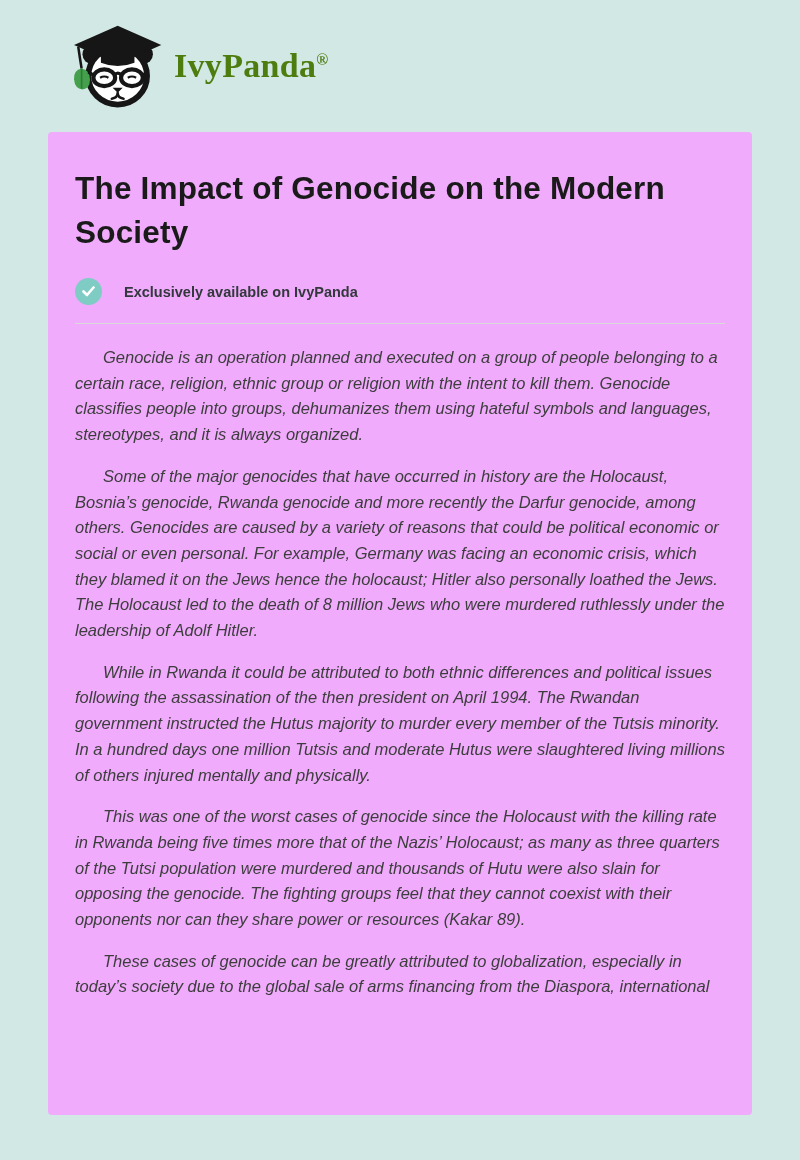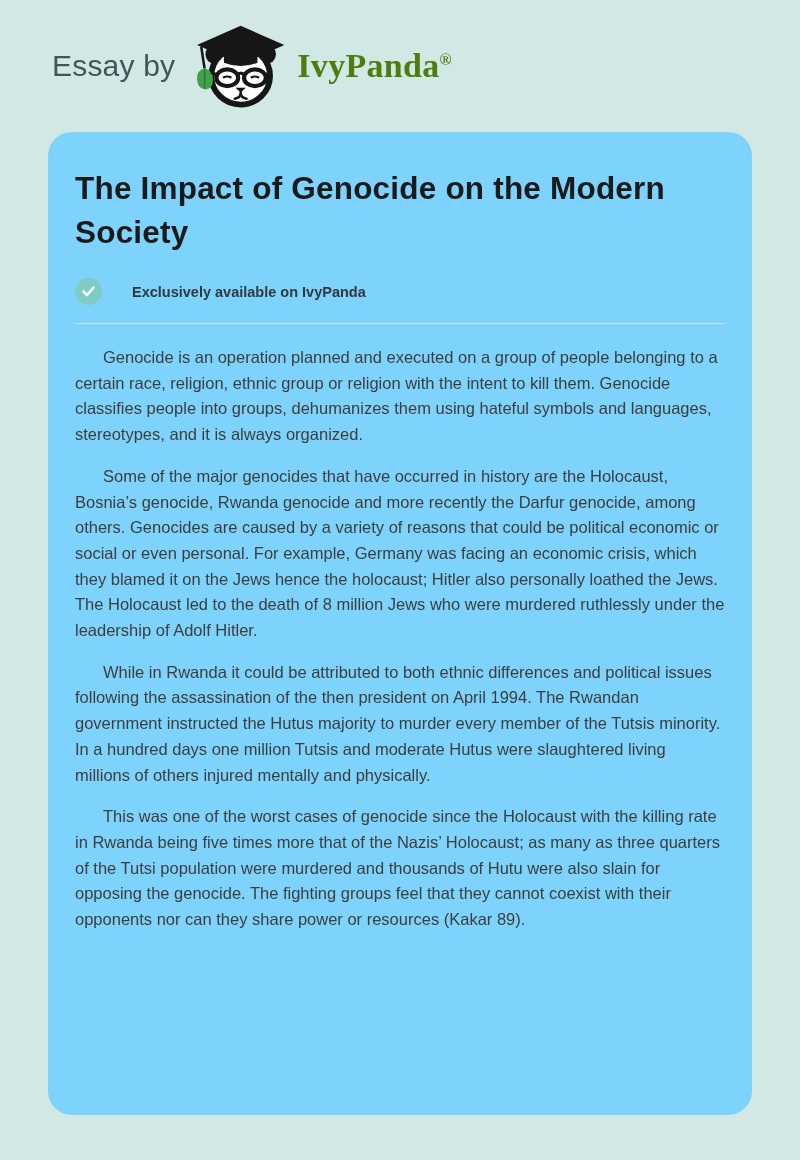--- a/index.html
+++ b/index.html
@@ -45,38 +45,38 @@
     font-weight: 700;
     vertical-align: super;
     line-height: 0;
   }
 
   
   .card {
     width: 704px;
     height: 983px;
     margin: 0 auto;
-    background: #7dd3fc;
-    border-radius: 24px;
+    background: #f0abfc;
+    border-radius: 4px;
     padding: 34px 27px 40px 27px;
     overflow: hidden;
   }
   .essay-title {
     margin: 0;
     font-size: 31.5px;
     line-height: 44px;
     font-weight: 700;
     color: #1a1a1a;
     letter-spacing: 0.2px;
   }
   .badge-row {
     margin-top: 24px;
     display: flex;
     align-items: center;
-    gap: 30px;
+    gap: 22px;
   }
   .check-circle {
     width: 27px;
     height: 27px;
     border-radius: 50%;
     background: #7fccc4;
     display: flex;
     align-items: center;
     justify-content: center;
     flex: 0 0 auto;
@@ -99,27 +99,27 @@
     color: #1e1e1e;
     letter-spacing: 0.1px;
   }
   .essay-body { margin-top: 21px; }
   .essay-body p {
     margin: 0 0 16px 0;
     font-size: 16.5px;
     line-height: 25.7px;
     color: #3d3d3d;
     text-indent: 28px;
+    font-style: italic;
   }
 </style>
 </head>
 <body>
 
 <header class="site-header">
-  <span class="essay-by">Essay by</span>
   <span class="logo-wrap">
     <svg width="104" height="92" viewBox="0 0 124 104" aria-hidden="true">
 
       <circle cx="34" cy="38" r="12" fill="#161616"></circle>
       <circle cx="94" cy="38" r="12" fill="#161616"></circle>
 
       <ellipse cx="64" cy="64" rx="35" ry="34" fill="#ffffff" stroke="#161616" stroke-width="7"></ellipse>
 
       <polygon points="64,4 116,27 64,50 12,27" fill="#161616"></polygon>
       <path d="M44,38 h40 v10 q-20,8 -40,0 z" fill="#161616"></path>
@@ -155,14 +155,15 @@
   </div>
 
   <hr class="divider">
 
 
   <div class="essay-body">
     <p>Genocide is an operation planned and executed on a group of people belonging to a certain race, religion, ethnic group or religion with the intent to kill them. Genocide classifies people into groups, dehumanizes them using hateful symbols and languages, stereotypes, and it is always organized.</p>
     <p>Some of the major genocides that have occurred in history are the Holocaust, Bosnia’s genocide, Rwanda genocide and more recently the Darfur genocide, among others. Genocides are caused by a variety of reasons that could be political economic or social or even personal. For example, Germany was facing an economic crisis, which they blamed it on the Jews hence the holocaust; Hitler also personally loathed the Jews. The Holocaust led to the death of 8 million Jews who were murdered ruthlessly under the leadership of Adolf Hitler.</p>
     <p>While in Rwanda it could be attributed to both ethnic differences and political issues following the assassination of the then president on April 1994. The Rwandan government instructed the Hutus majority to murder every member of the Tutsis minority. In a hundred days one million Tutsis and moderate Hutus were slaughtered living millions of others injured mentally and physically.</p>
     <p>This was one of the worst cases of genocide since the Holocaust with the killing rate in Rwanda being five times more that of the Nazis’ Holocaust; as many as three quarters of the Tutsi population were murdered and thousands of Hutu were also slain for opposing the genocide. The fighting groups feel that they cannot coexist with their opponents nor can they share power or resources (Kakar 89).</p>
+    <p>These cases of genocide can be greatly attributed to globalization, especially in today’s society due to the global sale of arms financing from the Diaspora, international</p>
   </div>
 </main>
 
 </body></html>

